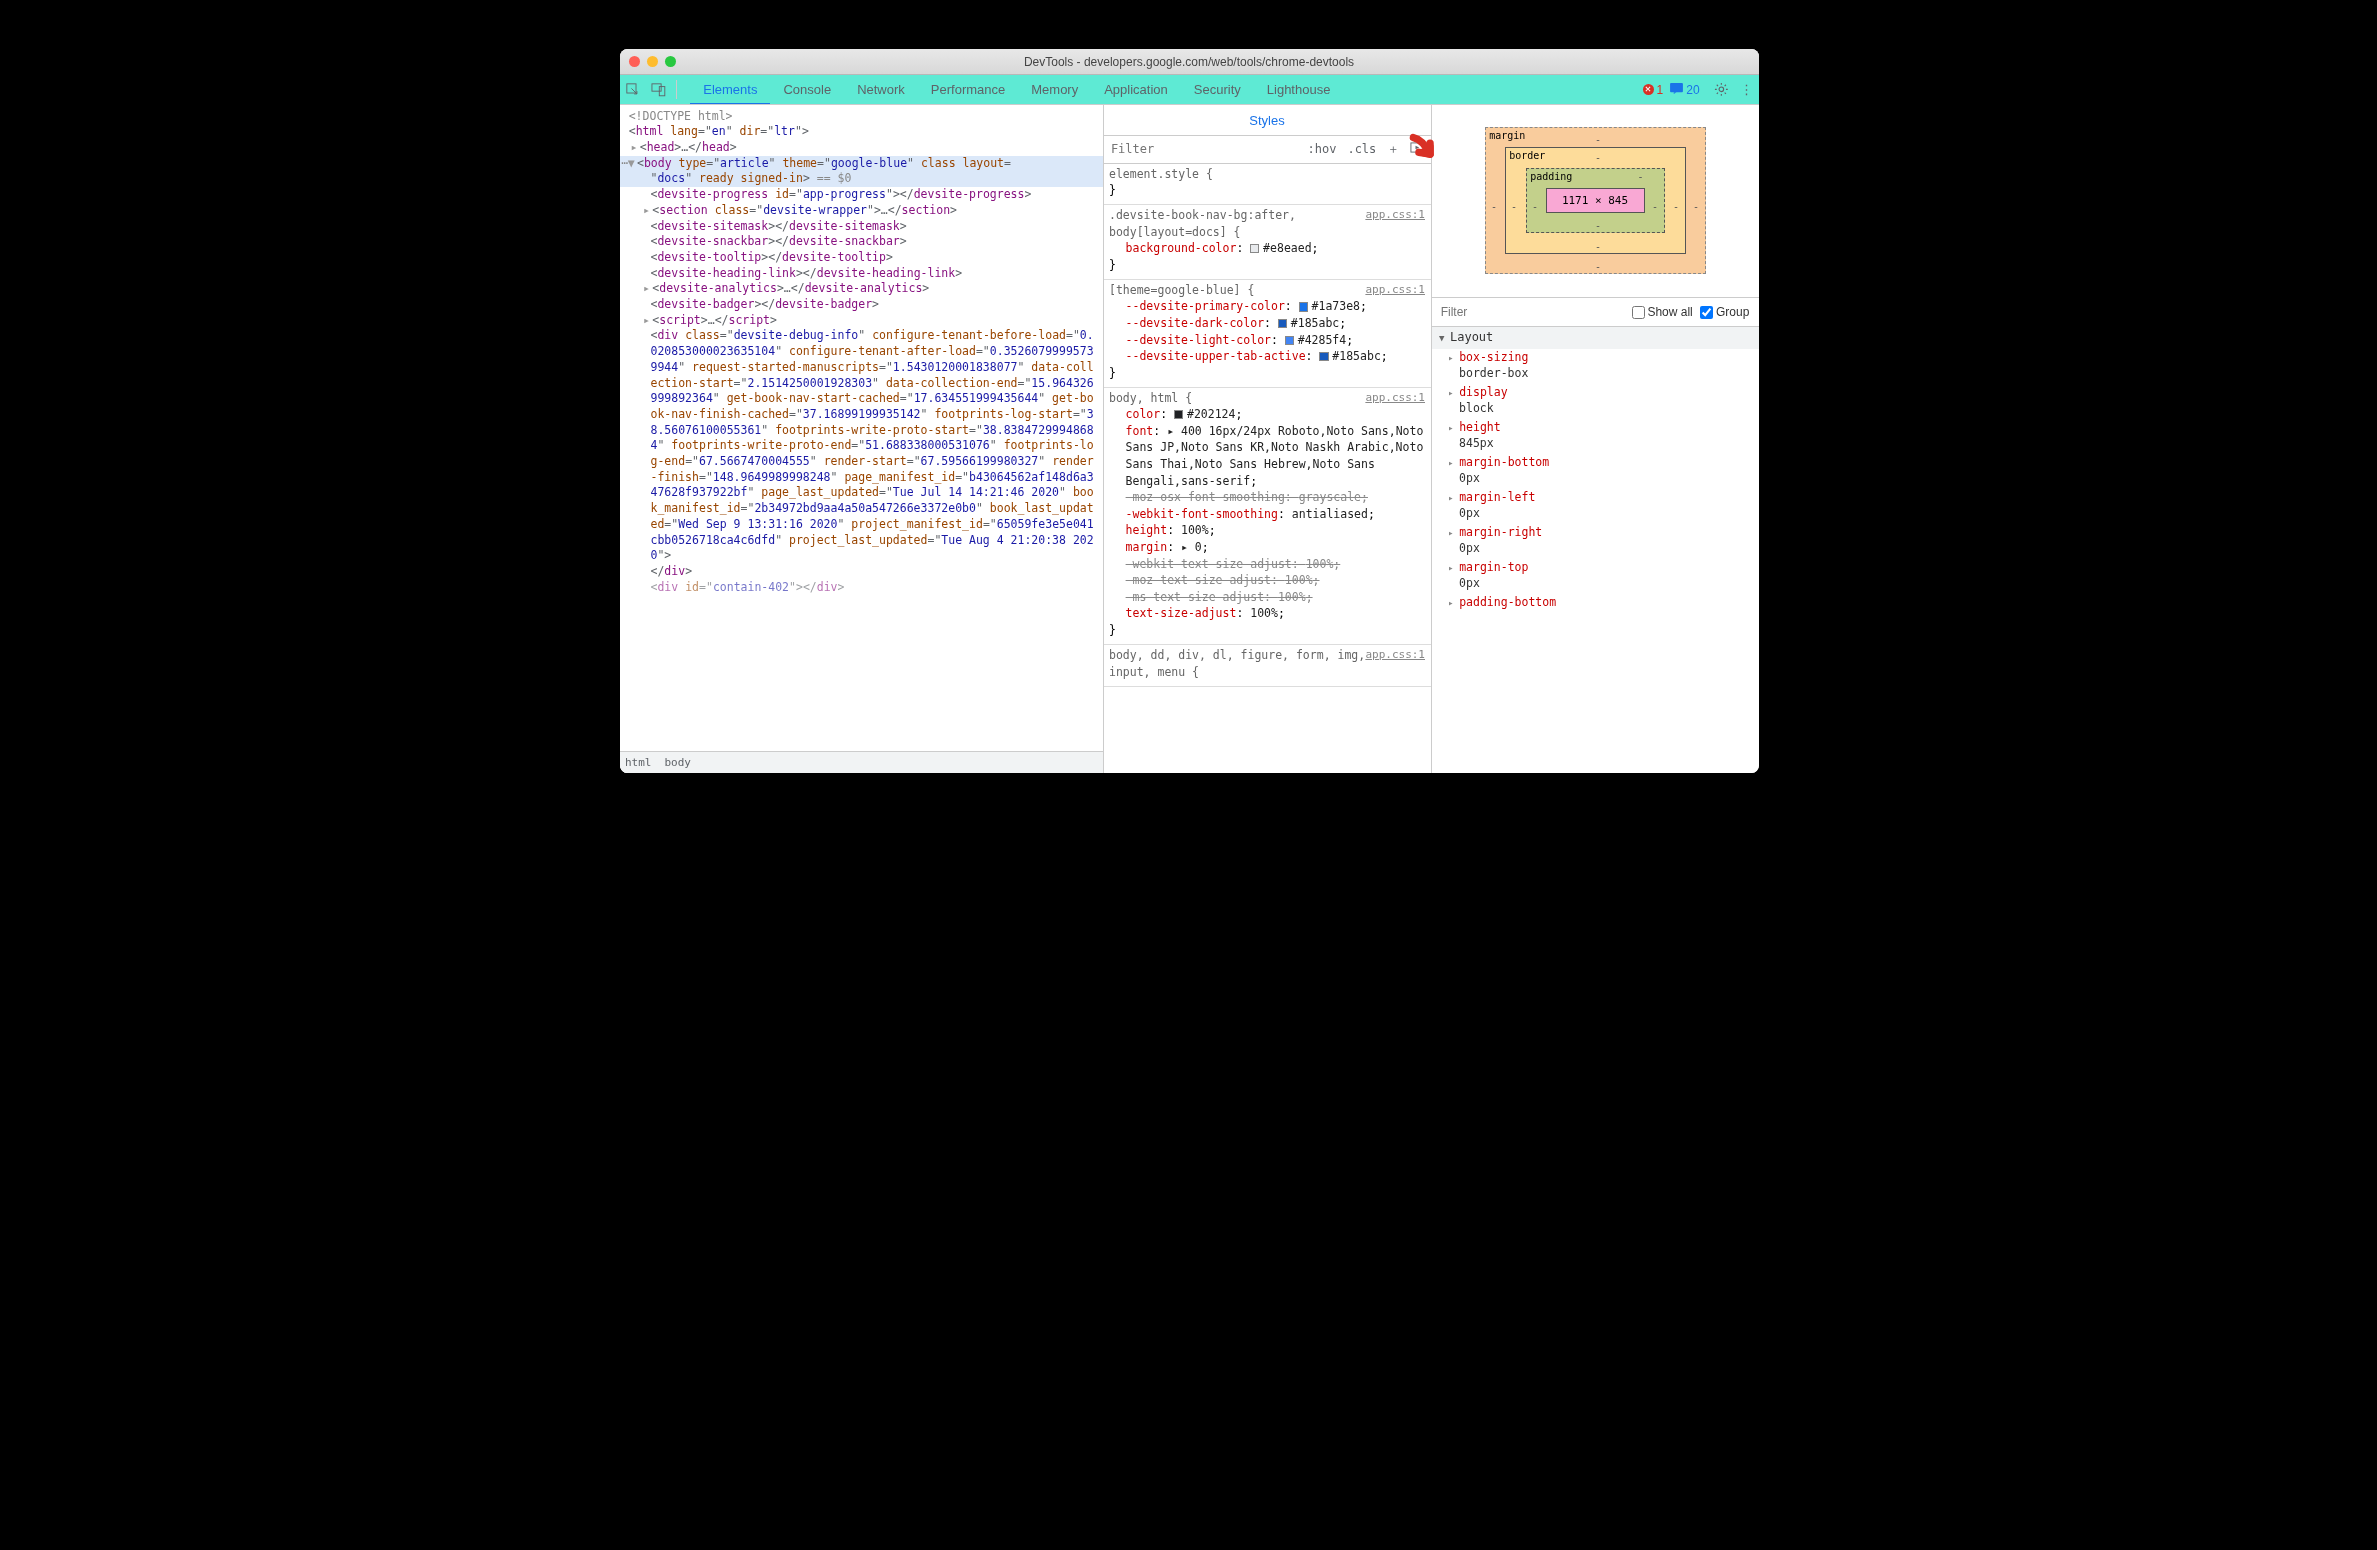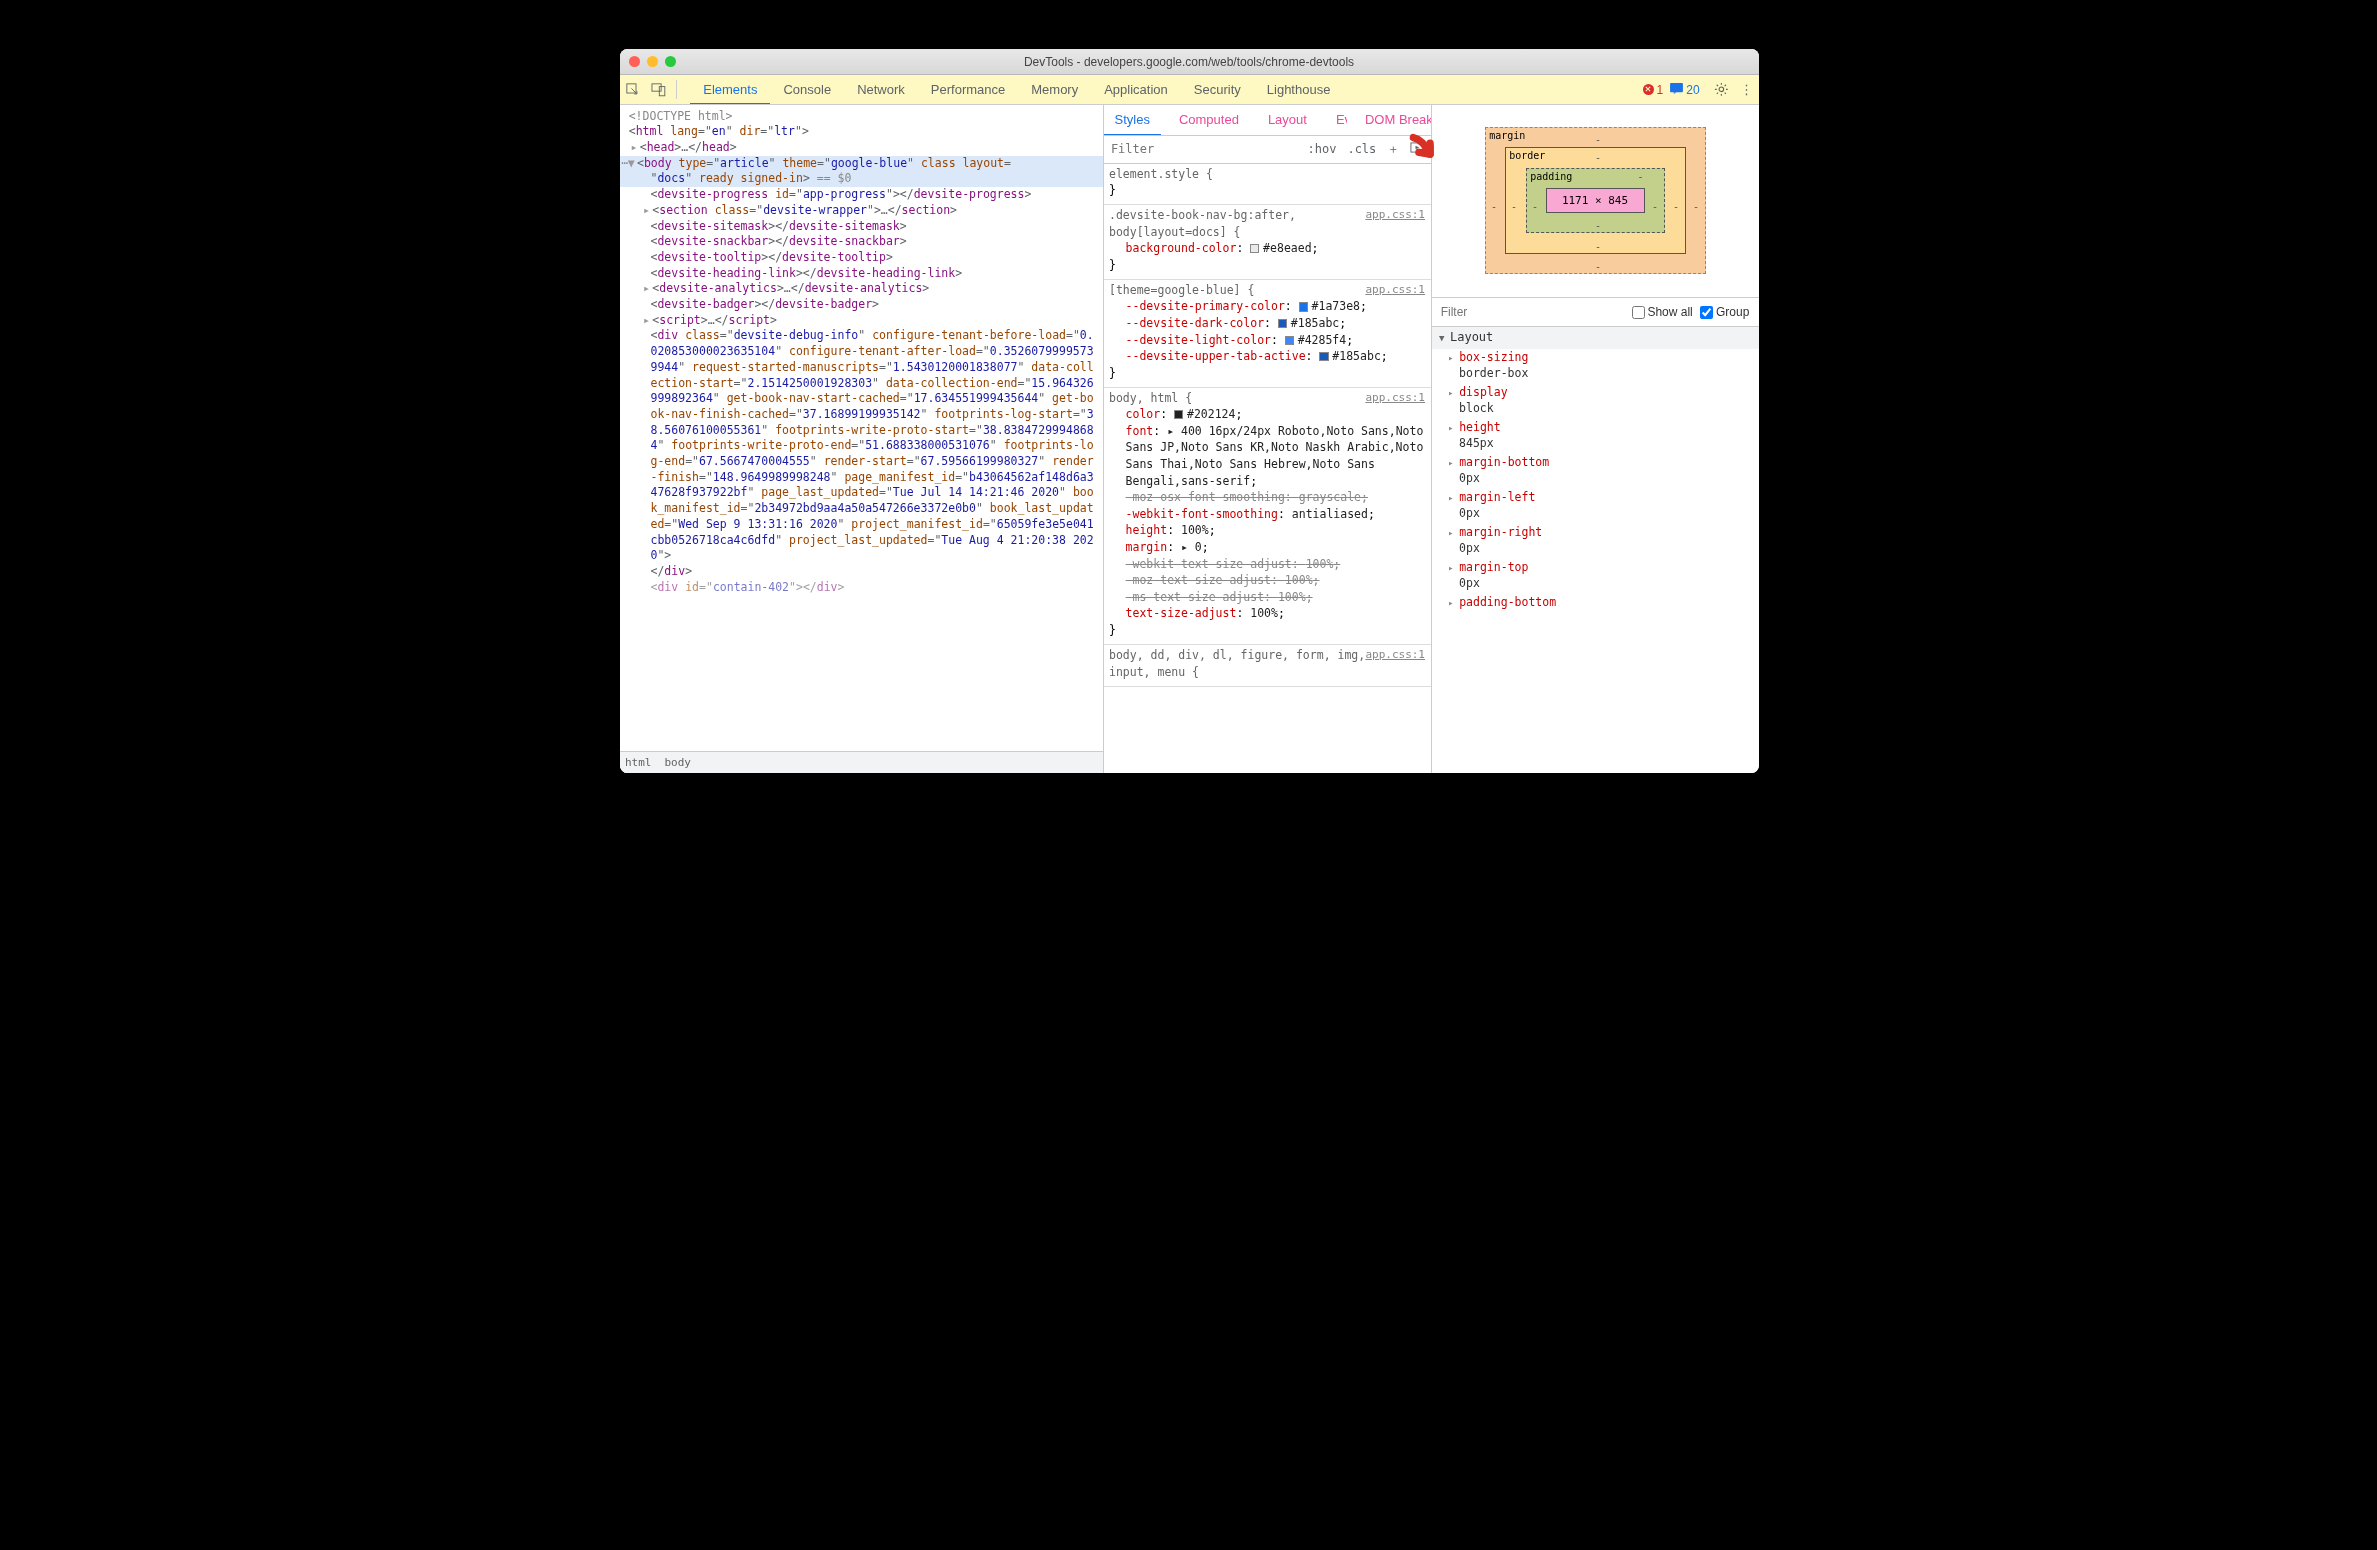--- a/index.html
+++ b/index.html
@@ -4,21 +4,21 @@
 <style>
 * { box-sizing: border-box; margin: 0; padding: 0; }
 body { font-family: -apple-system, Helvetica, Arial, sans-serif; background: #000; }
 .stage { width: 1254px; height: 818px; margin: 18.4px auto; background: #000; position: relative; }
 .win { position: absolute; left: 58px; top: 31px; width: 1139px; height: 724px; background: #f0f0f0; border-radius: 7.4px; box-shadow: 0 18.4px 55px rgba(0,0,0,0.5); display: flex; flex-direction: column; overflow: hidden; }
 .titlebar { height: 26px; background: linear-gradient(#e8e8e8,#d8d8d8); border-bottom: 0.9px solid #b8b8b8; display: flex; align-items: center; position: relative; }
 .traffic { display: flex; gap: 7.4px; margin-left: 9.2px; }
 .dot { width: 11px; height: 11px; border-radius: 50%; }
 .dot.r { background: #ff5f57; } .dot.y { background: #febc2e; } .dot.g { background: #28c840; }
 .title { position: absolute; left:0; right:0; text-align:center; font-size:12px; color:#444; }
-.toolbar { height: 29.5px; background:#fef9c3; border-bottom:0.9px solid #ccc; display:flex; align-items:center; font-size:13px; }
+.toolbar { height: 29.5px; background:#5eead4; border-bottom:0.9px solid #ccc; display:flex; align-items:center; font-size:13px; }
 .tbtn { padding: 0 5.5px; color:#5f6368; display:inline-flex; align-items:center; justify-content:center; height:29.5px; }
 .tabs { display:flex; margin-left:9.2px; gap: 0; }
 .tab { padding:0 13px; height:29.5px; line-height:29.5px; color:#5f6368; cursor:pointer; }
 .tab.active { color:#1a73e8; border-bottom: 1.8px solid #1a73e8; }
 .spacer { flex:1; }
 .err { color:#d93025; font-size:12px; display:flex; align-items:center; gap:2.8px; margin-right:7.4px;}
 .msg { color:#1a73e8; font-size:12px; display:flex; align-items:flex-start; gap:2.8px; margin-right:9.2px;}
 .circle { width:11px; height:11px; border-radius:50%; display:inline-block; }
 .main { flex:1; display:flex; background:#fff; overflow:hidden; }
 .col1 { width: 484px; display:flex; flex-direction:column; border-right:0.9px solid #ccc; }
@@ -26,21 +26,21 @@
 .col3 { flex:1; display:flex; flex-direction:column; }
 .dom { flex:1; overflow:auto; font-family: Menlo, monospace; font-size:11.5px; line-height:15.7px; padding:3.7px 0; color:#5f6368; }
 .dom .line { padding: 0 3.7px 0 9.2px; white-space: normal; word-break: break-all; }
 .dom .sel { background:#dbe8f9; }
 .dom .gut { display:inline-block; width:9.2px; color:#999; margin-left:-7.4px;}
 .c-tag { color:#881280; }
 .c-attr { color:#994500; }
 .c-val { color:#1a1aa6; }
 .c-doctype { color:#888; }
 .crumbs { height:22px; border-top:0.9px solid #ccc; background:#f1f3f4; display:flex; align-items:center; padding:0 5.5px; font-family:Menlo,monospace; font-size:11px; color:#5f6368; gap:13px;}
-.subtabs { height:31px; border-bottom:0.9px solid #ccc; display:flex; align-items:center; font-size:13px; overflow:hidden; gap:7px;}
+.subtabs { height:31px; border-bottom:0.9px solid #ccc; display:flex; align-items:center; font-size:13px; overflow:hidden; gap:7px;flex-direction:column;}
 .subtab { padding:0 11px; height:31px; line-height:31px; color:#ec4899; cursor:pointer; white-space:nowrap;}
 .subtab.active { color:#1a73e8; border-bottom:1.8px solid #1a73e8; }
 .filterrow { height:28px; border-bottom:0.9px solid #ccc; display:flex; align-items:center; font-size:12px; color:#5f6368; font-family:Menlo,monospace;}
 .filterrow input { border:none; padding:0 7.4px; flex:1; font-size:12px; outline:none; font-family:inherit;}
 .filterrow .fbtn { padding:0 5.5px; cursor:pointer; }
 .styles { flex:1; overflow:auto; font-family:Menlo,monospace; font-size:11.5px; line-height:16.6px; }
 .rule { border-bottom:0.9px solid #ddd; padding:1.8px 5.5px 5.5px; position:relative;}
 .source { float:right; color:#888; font-size:11px; text-decoration:underline; cursor:pointer;}
 .sel-txt { color:#666; }
 .prop { margin-left:16.6px; }

